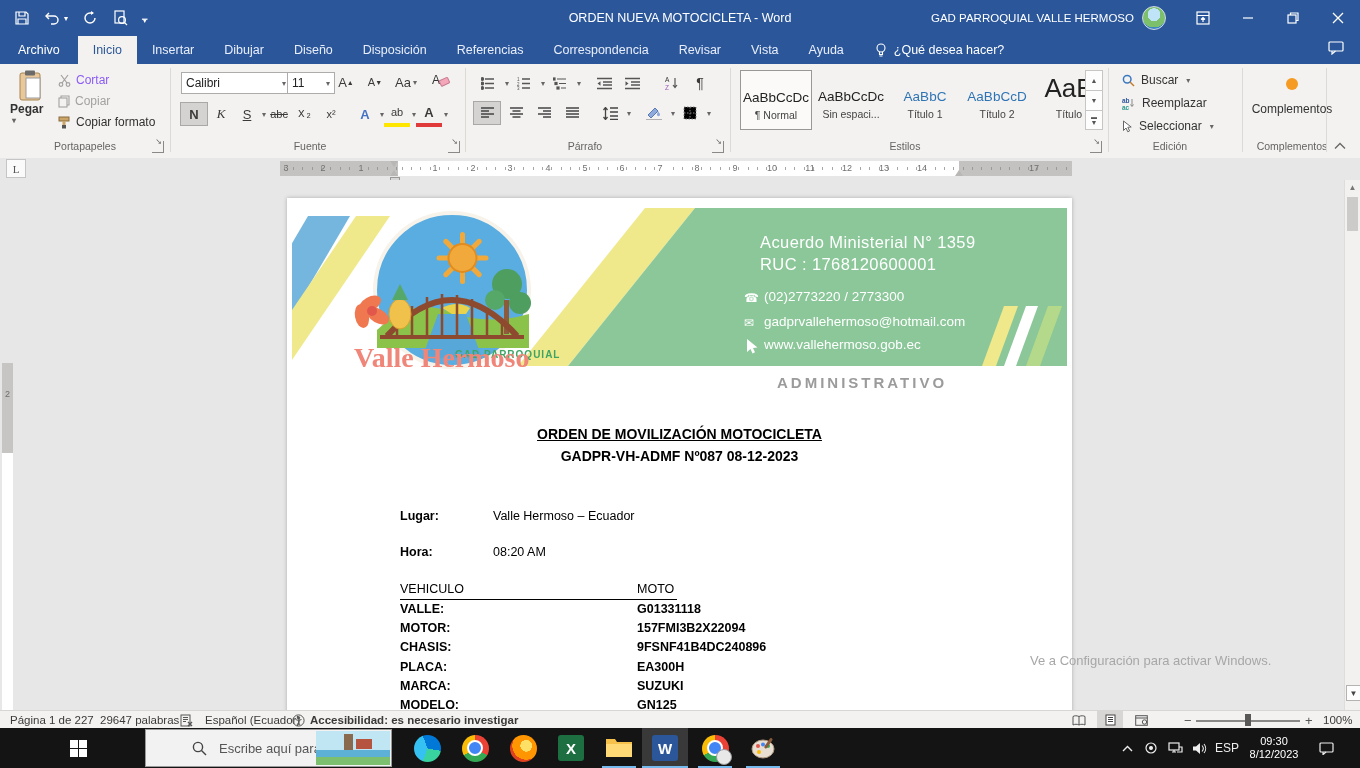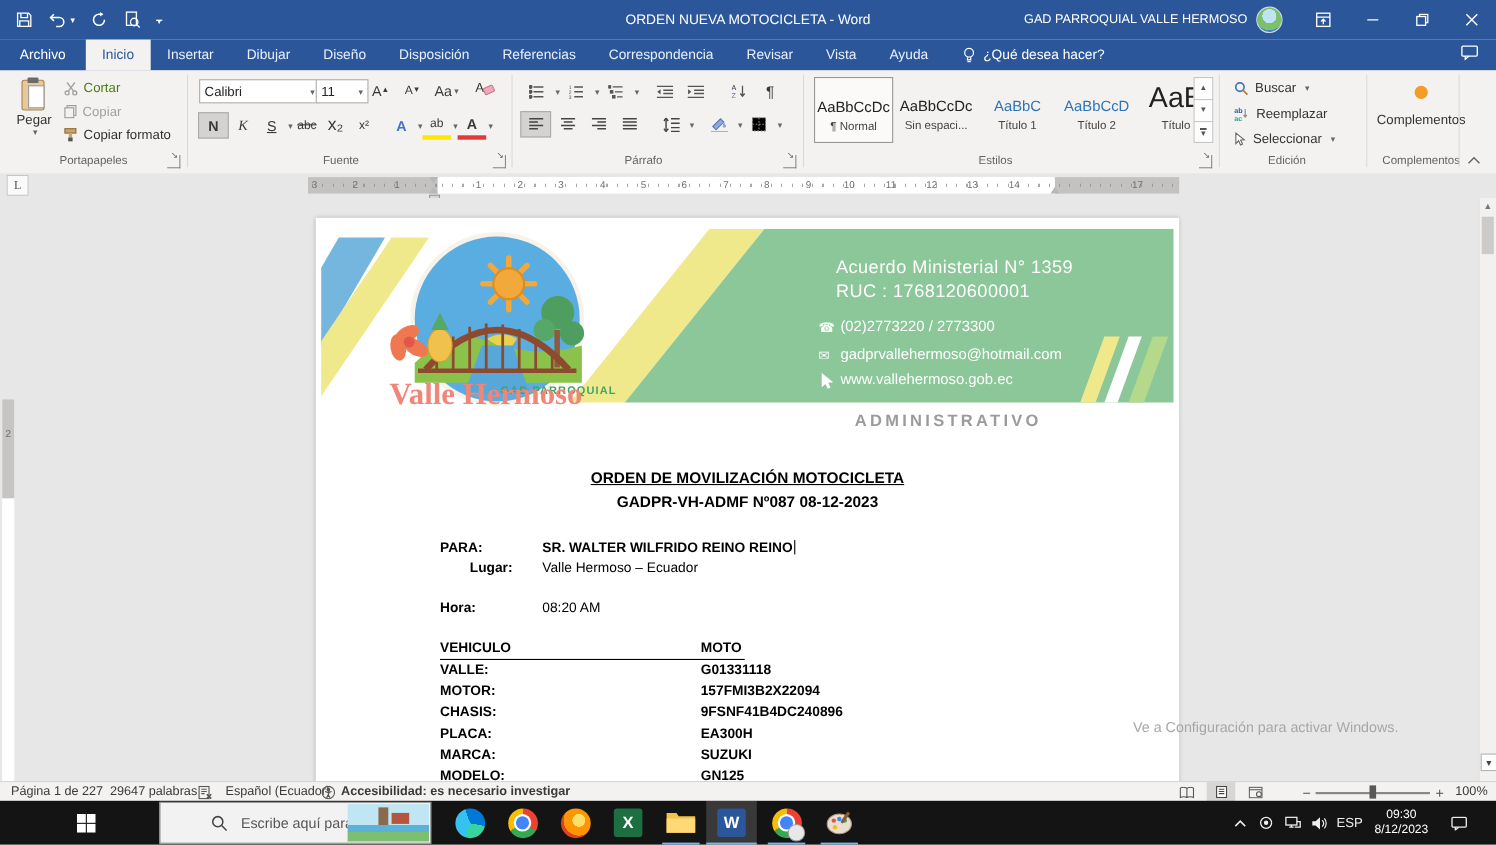--- a/index.html
+++ b/index.html
@@ -62,21 +62,21 @@
   #vruler .vnum{position:absolute;left:0;width:11px;text-align:center;top:26px;font-size:9px;color:#6f6f6f;}
 
   
   #docarea{position:absolute;left:0;top:180px;width:1360px;height:530px;background:#e8e7e7;overflow:hidden;}
   #page{position:absolute;left:287px;top:18px;width:785px;height:560px;background:#fff;box-shadow:0 0 4px rgba(0,0,0,.25);}
   #administrativo{position:absolute;left:490px;top:176px;font-size:15px;font-weight:bold;letter-spacing:3px;color:#9b9b9b;}
   .doc-title{position:absolute;left:110px;width:565px;text-align:center;font-size:14px;font-weight:bold;color:#000;}
   .mrow{position:absolute;left:113px;font-size:12.5px;color:#000;white-space:nowrap;}
   .mlabel{display:inline-block;width:93px;font-weight:bold;}
   .caret{display:inline-block;width:1.5px;height:13px;background:#000;vertical-align:-2px;margin-left:1px;}
-  #vehhead{position:absolute;left:113px;top:384px;width:277px;border-bottom:1.8px solid #000;height:17px;font-weight:bold;font-size:12.5px;}
+  #vehhead{position:absolute;left:113px;top:384px;width:277px;border-bottom:1.8px solid #000;height:17px;font-weight:normal;font-size:12.5px;}
   #vehhead .c2{position:absolute;left:237px;top:0;}
   .vrow{position:absolute;left:113px;font-size:12.5px;font-weight:bold;white-space:nowrap;}
   .vrow .vv{position:absolute;left:237px;top:0;}
   #watermark{position:absolute;left:1030px;top:468px;color:#a7a7a7;}
   #watermark .w1{font-size:22px;}
   #watermark .w2{font-size:13px;margin-top:5px;}
   #vscroll{position:absolute;right:0;top:0;width:15px;height:530px;background:#f2f1f0;border-left:1px solid #dedddc;}
   #vscroll .ar{width:15px;height:15px;color:#777;font-size:8px;display:flex;align-items:center;justify-content:center;}
   #vscroll .thumb{position:absolute;left:2px;top:17px;width:11px;height:34px;background:#cdcbc9;}
   #vscroll .pgdn{position:absolute;left:1px;top:505px;width:13px;height:14px;border:1px solid #b5b3b1;background:#fdfdfd;color:#444;font-size:8px;display:flex;align-items:center;justify-content:center;}
@@ -198,31 +198,31 @@
 </div>
 <span id="feedback-bubble">
   <svg width="16" height="14" viewBox="0 0 16 14" fill="none" stroke="#fff" stroke-width="1.2">
       <rect x="1" y="1" width="14" height="9" rx="1"></rect>
       <path d="M4 10v3l3.5-3"></path>
     </svg>
 </span>
 
 <div id="ribbon">
 
-  <div class="abs" style="left:10px;top:6px;width:42px;text-align:center;">
+  <div class="abs" style="left:10px;top:6px;width:42px;text-align:left;font-weight:bold;">
     <svg style="margin:0 auto" width="28" height="32" viewBox="0 0 28 32">
         <rect x="3" y="3" width="20" height="27" rx="2" fill="#e8c89a" stroke="#a8854f"></rect>
         <rect x="8" y="0.5" width="10" height="5" rx="1" fill="#6b6b6b"></rect>
         <rect x="9" y="8" width="14" height="20" fill="#fff" stroke="#9a9a9a"></rect>
       </svg>
     <div class="btn-txt">Pegar</div>
     <div class="car8">▾</div>
   </div>
   <div class="abs" style="left:58px;top:9px;display:flex;flex-direction:column;gap:7px;">
-    <span style="display:flex;gap:5px;align-items:center;color:#4d7c0f;font-size:12px;">
+    <span style="display:flex;gap:5px;align-items:center;color:#8b5cf6;font-size:12px;">
       <svg width="13" height="13" viewBox="0 0 13 13" fill="none" stroke="#a3a1a0" stroke-width="1.2">
           <path d="M10 1L4 9M3 1l6 8"></path>
           <circle cx="3" cy="10.5" r="1.8"></circle>
           <circle cx="10" cy="10.5" r="1.8"></circle>
         </svg>
       <span>Cortar</span>
       </span>
     <span style="display:flex;gap:5px;align-items:center;color:#a3a1a0;font-size:12px;">
       <svg width="12" height="13" viewBox="0 0 12 13" fill="none" stroke="#a3a1a0" stroke-width="1.1">
           <rect x="1" y="3" width="8" height="9"></rect>
@@ -262,21 +262,21 @@
         <text x="0" y="12" font-size="12" fill="#333">A</text>
         <rect x="8" y="7" width="9" height="6" rx="1" transform="rotate(-25 12 10)" fill="#f4a7b9" stroke="#c87a90"></rect>
       </svg>
   </div>
   <div class="abs" style="left:180px;top:37px;display:flex;align-items:center;">
     <span class="fbtn on" style="font-weight:bold;">N</span>
     <span class="fbtn" style="font-style:italic;font-family:'Liberation Serif',serif;">K</span>
     <span class="fbtn" style="text-decoration:underline;">S</span>
     <span class="car8">▾</span>
     <span class="fbtn" style="text-decoration:line-through;font-size:11px;">abc</span>
-    <span class="fbtn" style="font-size:16px;">x₂</span>
+    <span class="fbtn" style="font-size:12px;font-family:Liberation Mono, monospace;">x₂</span>
     <span class="fbtn" style="font-size:11px;">x²</span>
     <span style="width:8px;"></span>
     <span class="fbtn" style="color:#4472c4;font-weight:bold;">A</span>
       <span class="car8">▾</span>
     <span class="fbtn" style="border-bottom:4px solid #ffe600;font-size:11px;">ab</span>
       <span class="car8">▾</span>
     <span class="fbtn" style="border-bottom:4px solid #e03a3a;font-weight:bold;">A</span>
       <span class="car8">▾</span>
   </div>
   <div class="glabel" style="left:255px;width:110px;">Fuente</div>
@@ -549,24 +549,21 @@
       <text class="lh-sm" x="472" y="118">gadprvallehermoso@hotmail.com</text>
       <path d="M455 131 l0 13 3.5-3 2 4.5 2.5-1.2 -2-4.3 4.5-.6 z" fill="#fff"></path>
       <text class="lh-sm" x="472" y="141">www.vallehermoso.gob.ec</text>
     </svg>
 
     <div id="administrativo">ADMINISTRATIVO</div>
 
     <div class="doc-title" style="top:228px;text-decoration:underline;">ORDEN DE MOVILIZACIÓN MOTOCICLETA</div>
     <div class="doc-title" style="top:250px;">GADPR-VH-ADMF Nº087 08-12-2023</div>
 
-    <div class="mrow" style="top:293px;">
-      <span class="mlabel">PARA:</span><span style="font-weight:bold;">SR. WALTER WILFRIDO REINO REINO</span><span class="caret"></span>
-    </div>
-    <div class="mrow" style="top:311px;text-align:center;">
+    <div class="mrow" style="top:311px;">
       <span class="mlabel">Lugar:</span><span>Valle Hermoso – Ecuador</span>
     </div>
     <div class="mrow" style="top:347px;">
       <span class="mlabel">Hora:</span><span>08:20 AM</span>
     </div>
 
     <div id="vehhead">
       <span>VEHICULO</span>
       <span class="c2">MOTO</span>
     </div>

